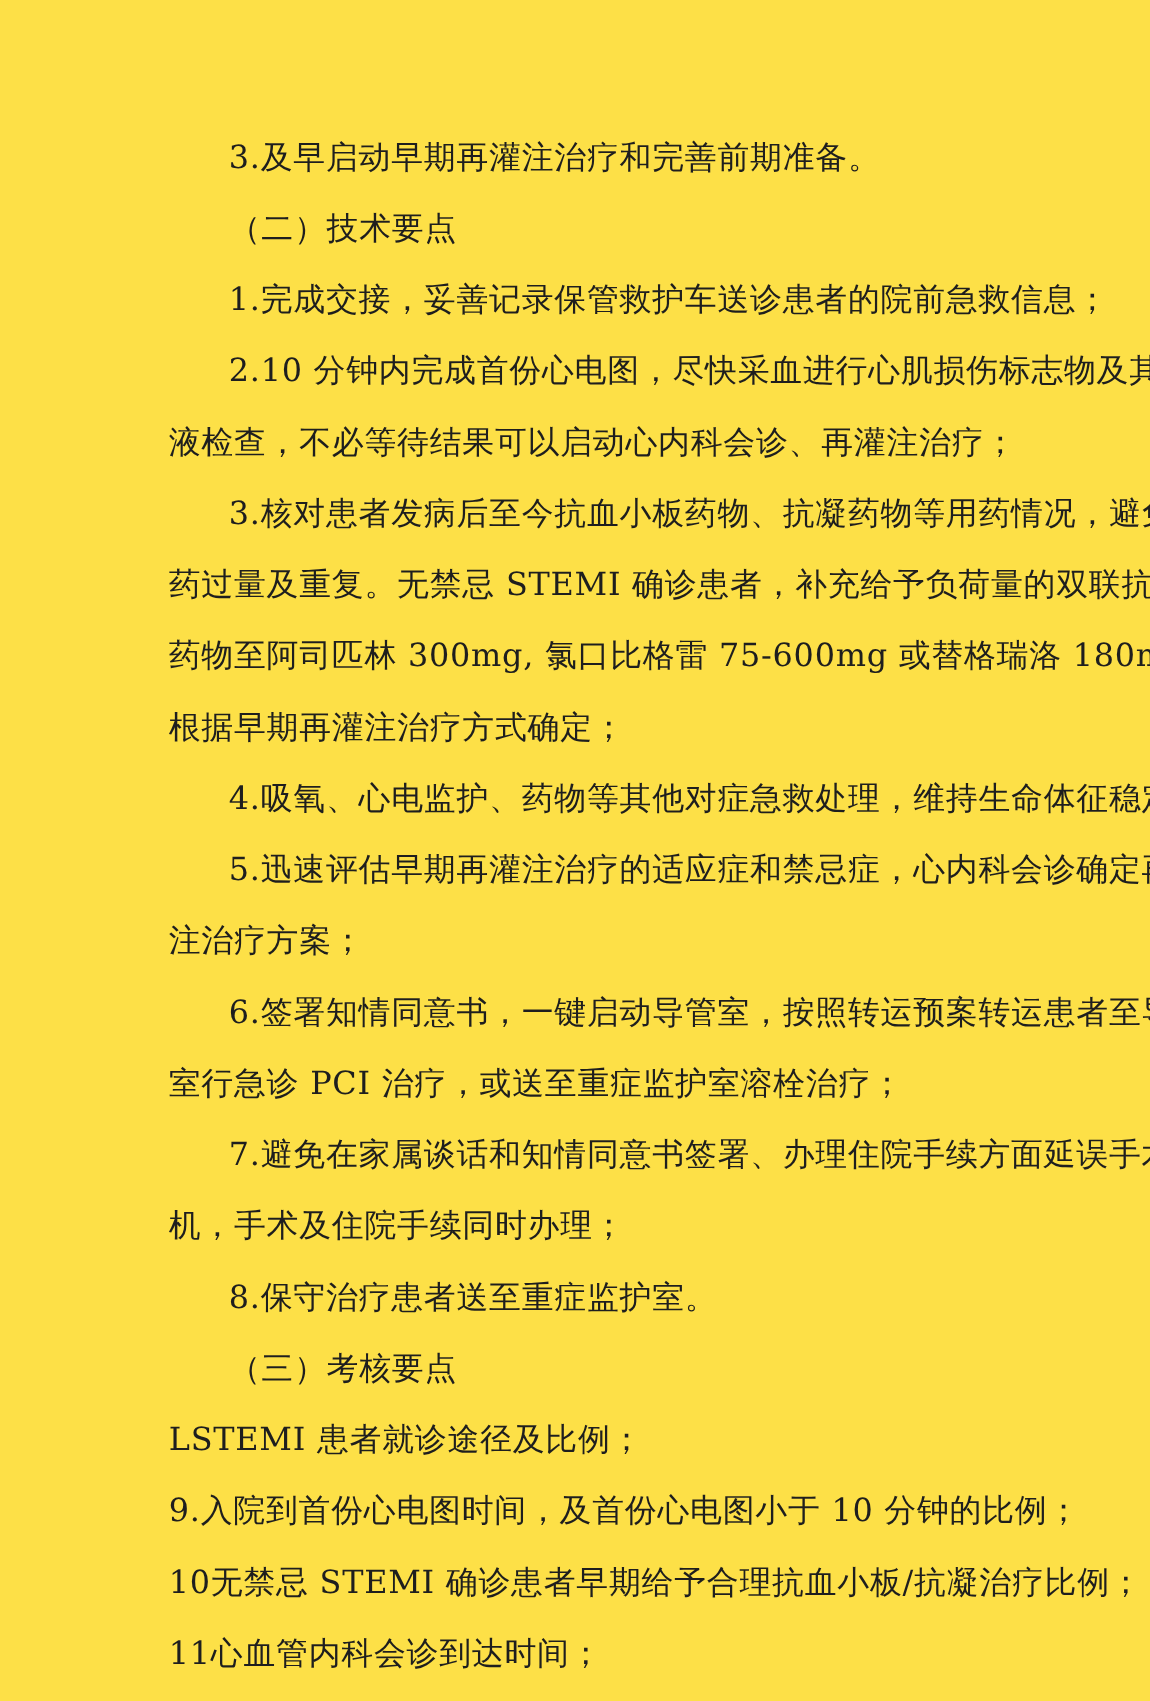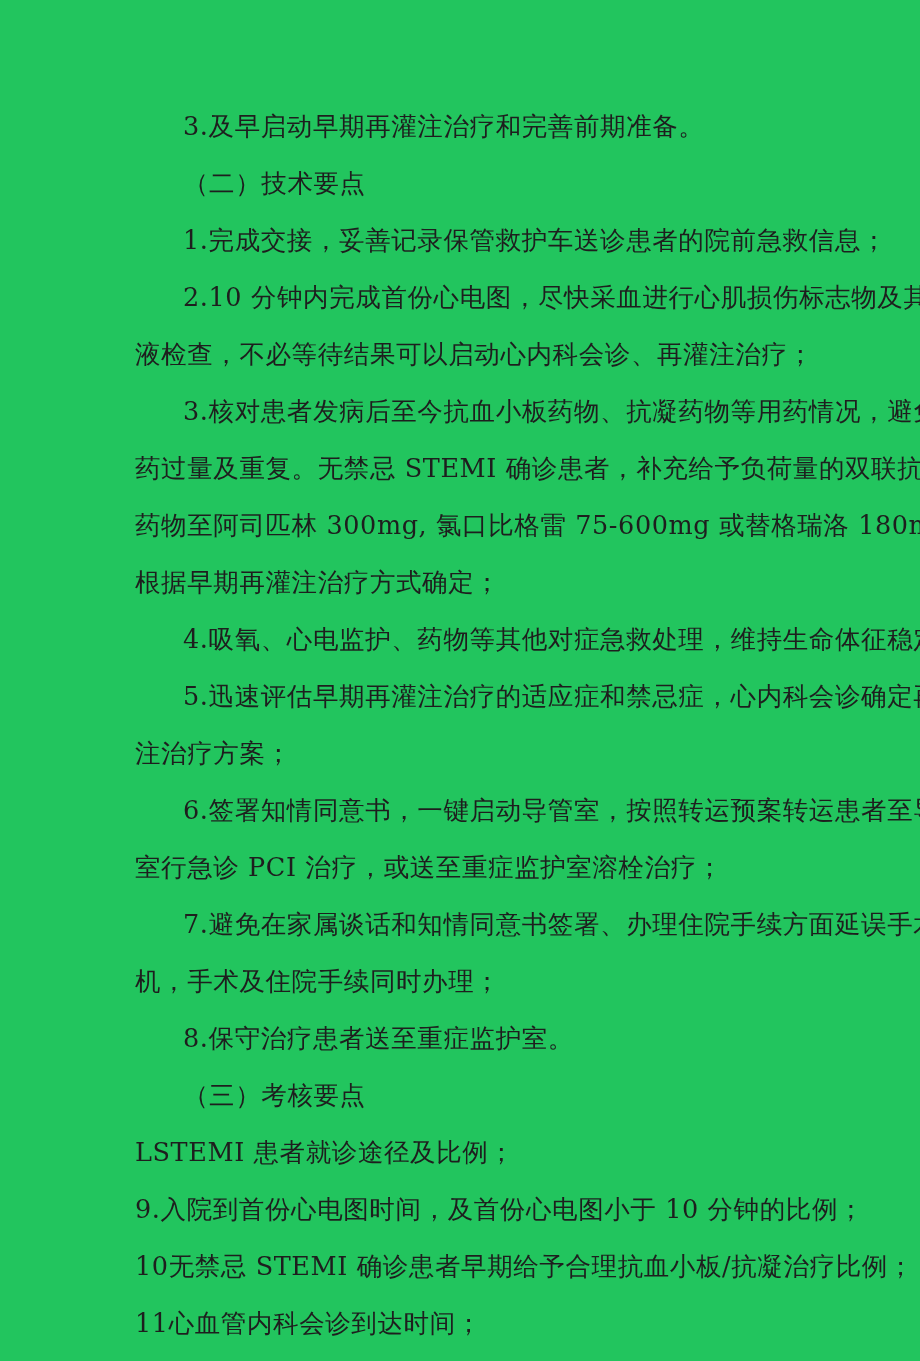--- a/index.html
+++ b/index.html
@@ -4,21 +4,21 @@
 <style>
   html, body {
     margin: 0;
     padding: 0;
     background: #ffffff;
   }
   .page {
     position: relative;
     width: 920px;
     height: 1361px;
-    background: #22c55e;
+    background: #fde047;
     overflow: hidden;
     font-family: "DejaVu Serif", "Liberation Serif", serif;
     color: #1a1a1a;
   }
   .doc-body {
     position: absolute;
     left: 0;
     top: 0;
     width: 920px;
   }

